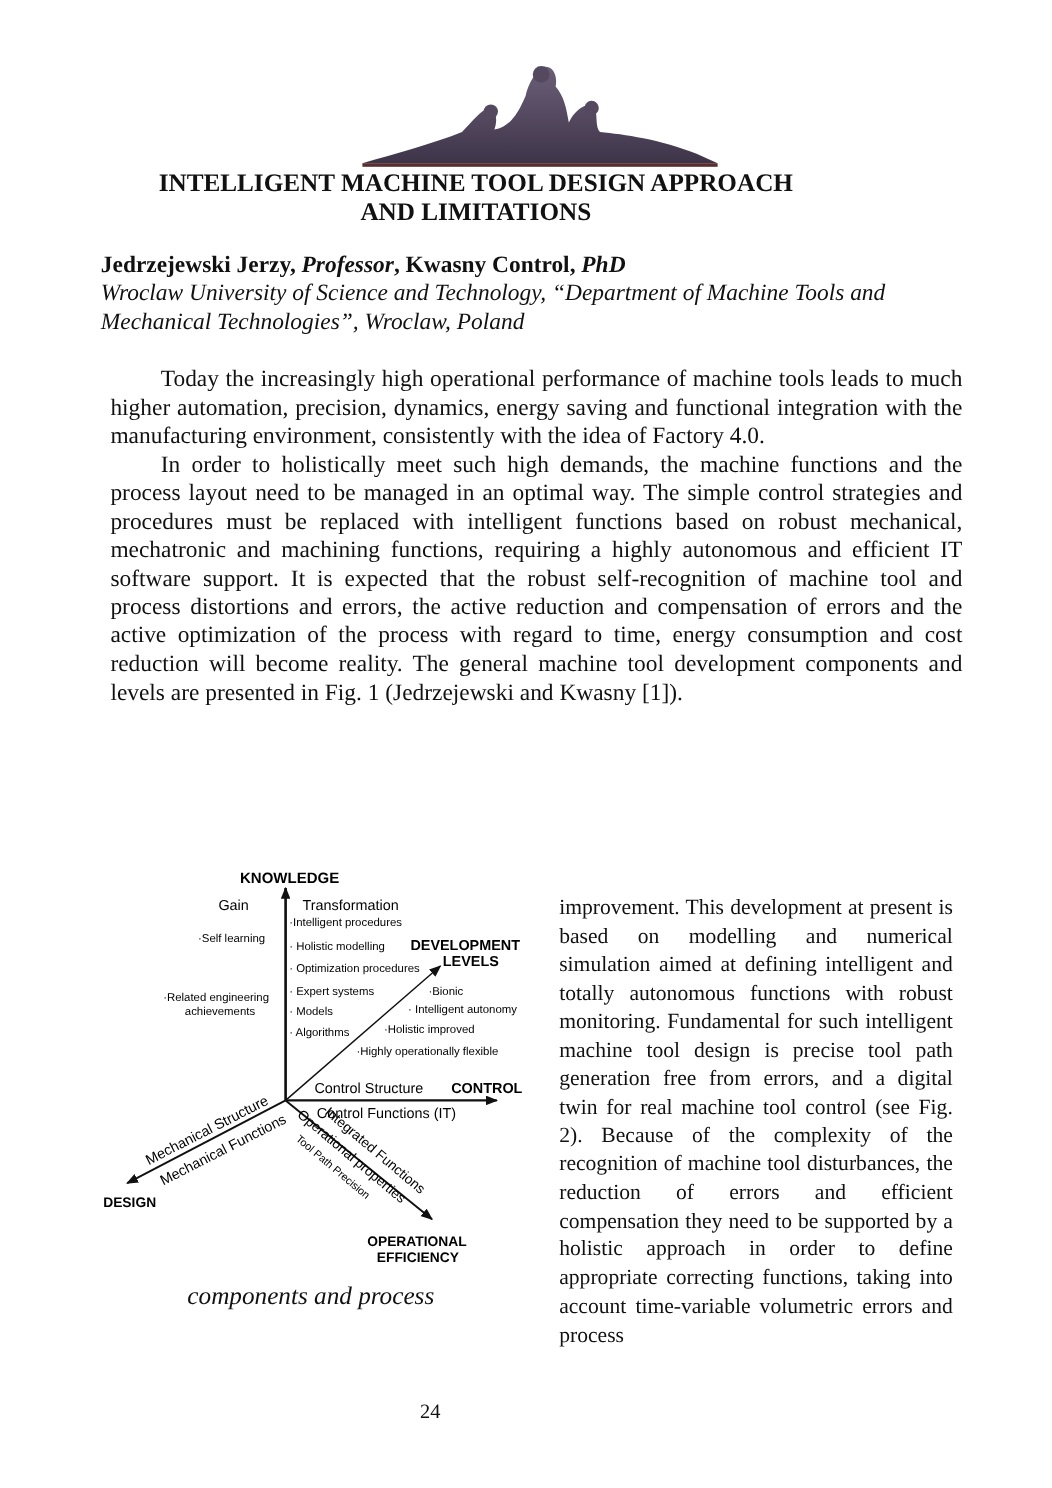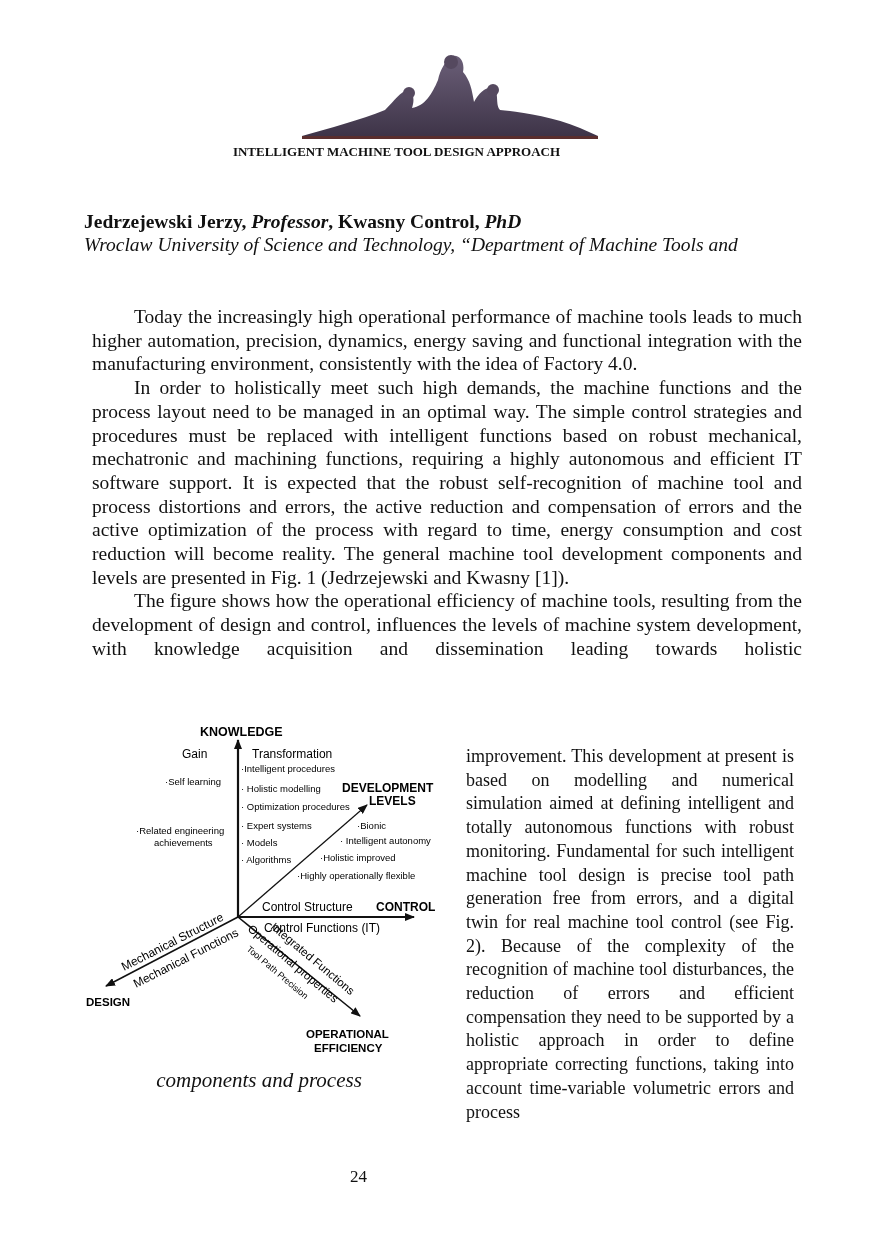--- a/index.html
+++ b/index.html
@@ -1,19 +1,19 @@
 <!DOCTYPE html>
 <html><head>
 <meta charset="utf-8">
 <style>
   html, body { margin: 0; padding: 0; background: #ffffff; }
   body { width: 877px; height: 1240px; position: relative; overflow: hidden; font-family: "Liberation Serif", serif; color: #111; }
   .abs { position: absolute; }
   .banner { left: 300px; top: 50px; width: 300px; height: 90px; }
-  .title { left: 0; width: 793px; top: 140px; text-align: center; font-weight: bold; font-size: 13px; line-height: 24px; }
+  .title { left: 0; width: 793px; top: 140px; text-align: center; font-weight: bold; font-size: 21px; line-height: 24px; }
   .authors { left: 84px; top: 210px; font-size: 19.5px; line-height: 24px; font-weight: bold; }
   .authors i { font-weight: bold; text-align: center; }
   .affil { left: 84px; top: 233px; width: 710px; font-size: 19.5px; line-height: 24px; font-style: italic; }
   .body-full { left: 92px; width: 710px; font-size: 19.5px; line-height: 23.7px; text-align: justify; }
   .body-full p { margin: 0; text-indent: 42px; }
   .right-col { left: 466px; top: 745px; width: 328px; font-size: 18px; line-height: 23.7px; text-align: justify; }
   .diagram { left: 84px; top: 718px; width: 370px; height: 345px; }
   .caption { left: 84px; top: 1068px; width: 350px; text-align: center; font-style: italic; font-size: 21px; line-height: 25px; }
   .pagenum { left: 0; width: 717px; top: 1167px; text-align: center; font-size: 17px; }
   svg text { font-family: "Liberation Sans", sans-serif; }
@@ -30,34 +30,35 @@
   </defs>
   <path d="M2,86 C30,78 60,70 85,60 C95,50 100,42 108,40 C115,44 114,52 112,58 C125,56 132,44 138,30 C140,20 146,10 152,6 C160,4 165,12 163,22 C170,30 172,40 174,52 C180,40 190,34 196,40 C198,48 196,56 200,60 C220,62 250,66 280,78 L298,86 Z" fill="url(#sg)"></path>
   <circle cx="151" cy="12" r="7" fill="#55495f"></circle>
   <circle cx="109" cy="43" r="6" fill="#55495f"></circle>
   <circle cx="193" cy="40" r="6" fill="#55495f"></circle>
   <rect x="2" y="86" width="296" height="3" fill="#5a2e2e"></rect>
 </svg>
 
 <div class="abs title">
   <div>INTELLIGENT MACHINE TOOL DESIGN APPROACH</div>
+  <div>AND LIMITATIONS</div>
 </div>
 
 <div class="abs authors">
   <span>Jedrzejewski Jerzy</span>, <i>Professor</i>, <span>Kwasny Control</span>, <i>PhD</i>
 </div>
 
 <div class="abs affil">
   <div>Wroclaw University of Science and Technology, “Department of Machine Tools and</div>
+  <div>Mechanical Technologies”, Wroclaw, Poland</div>
 </div>
 
 <div class="abs body-full" style="top:305px;">
   <p>Today the increasingly high operational performance of machine tools leads to much higher automation, precision, dynamics, energy saving and functional integration with the manufacturing environment, consistently with the idea of Factory 4.0.</p>
   <p>In order to holistically meet such high demands, the machine functions and the process layout need to be managed in an optimal way. The simple control strategies and procedures must be replaced with intelligent functions based on robust mechanical, mechatronic and machining functions, requiring a highly autonomous and efficient IT software support. It is expected that the robust self-recognition of machine tool and process distortions and errors, the active reduction and compensation of errors and the active optimization of the process with regard to time, energy consumption and cost reduction will become reality. The general machine tool development components and levels are presented in Fig. 1 (Jedrzejewski and Kwasny [1]).</p>
-  <p style="text-align-last: justify;">The figure shows how the operational efficiency of machine tools, resulting from the development of design and control, influences the levels of machine system development, with knowledge acquisition and dissemination leading towards holistic</p>
 </div>
 
 <div class="abs right-col">improvement. This development at present is based on modelling and numerical simulation aimed at defining intelligent and totally autonomous functions with robust monitoring. Fun­damental for such intelligent machine tool design is precise tool path generation free from errors, and a digital twin for real machine tool control (see Fig. 2). Because of the complexity of the recognition of machine tool disturbances, the re­duction of errors and efficient compensation they need to be sup­ported by a holistic approach in order to define appropriate correcting functions, taking into account time-variable volumetric errors and process</div>
 
 <svg class="abs diagram" viewBox="0 0 370 345">
   <defs>
     <marker id="ah" markerWidth="10" markerHeight="8" refX="9" refY="4" orient="auto" markerUnits="userSpaceOnUse">
       <path d="M0,0 L10,4 L0,8 Z" fill="#111"></path>
     </marker>
   </defs>

